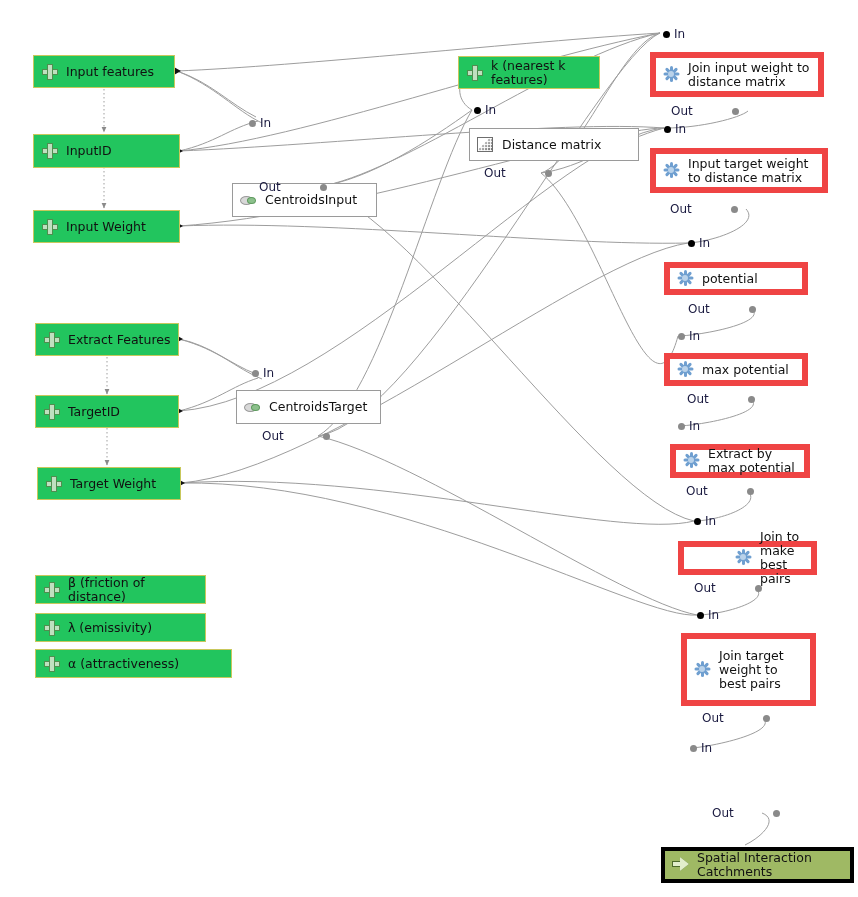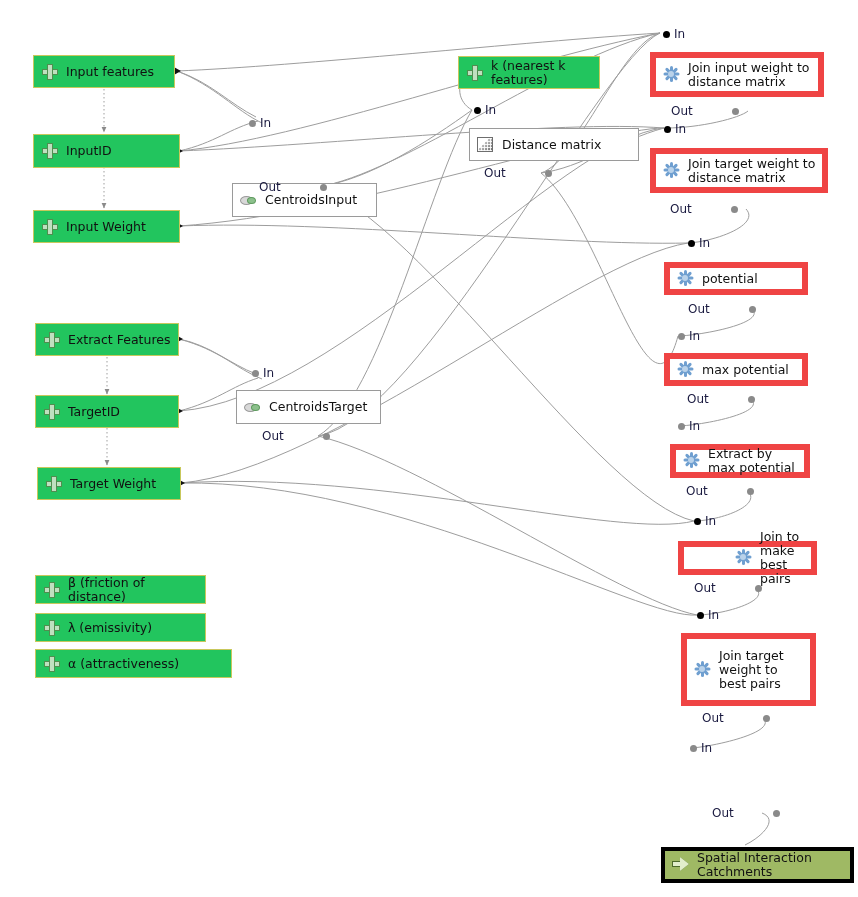--- a/index.html
+++ b/index.html
@@ -405,21 +405,21 @@
     <span class="dot"></span>
     <span class="txt">In</span>
   </div>
   <div class="node tool" style="left:650px; top:148px; width:178px; height:45px;">
     <span class="icon ic-gear">
         <span></span>
         <span></span>
         <span></span>
         <span></span>
       </span>
-    <span class="label">Join target weight to distance matrix</span>
+    <span class="label">Input target weight to distance matrix</span>
   </div>
   <div class="port outp" style="left:670px; top:203px;">
     <span class="txt">Out</span>
     <span class="dot"></span>
   </div>
 
   <div class="port connected" style="left:699px; top:237px;">
     <span class="dot"></span>
     <span class="txt">In</span>
   </div>

